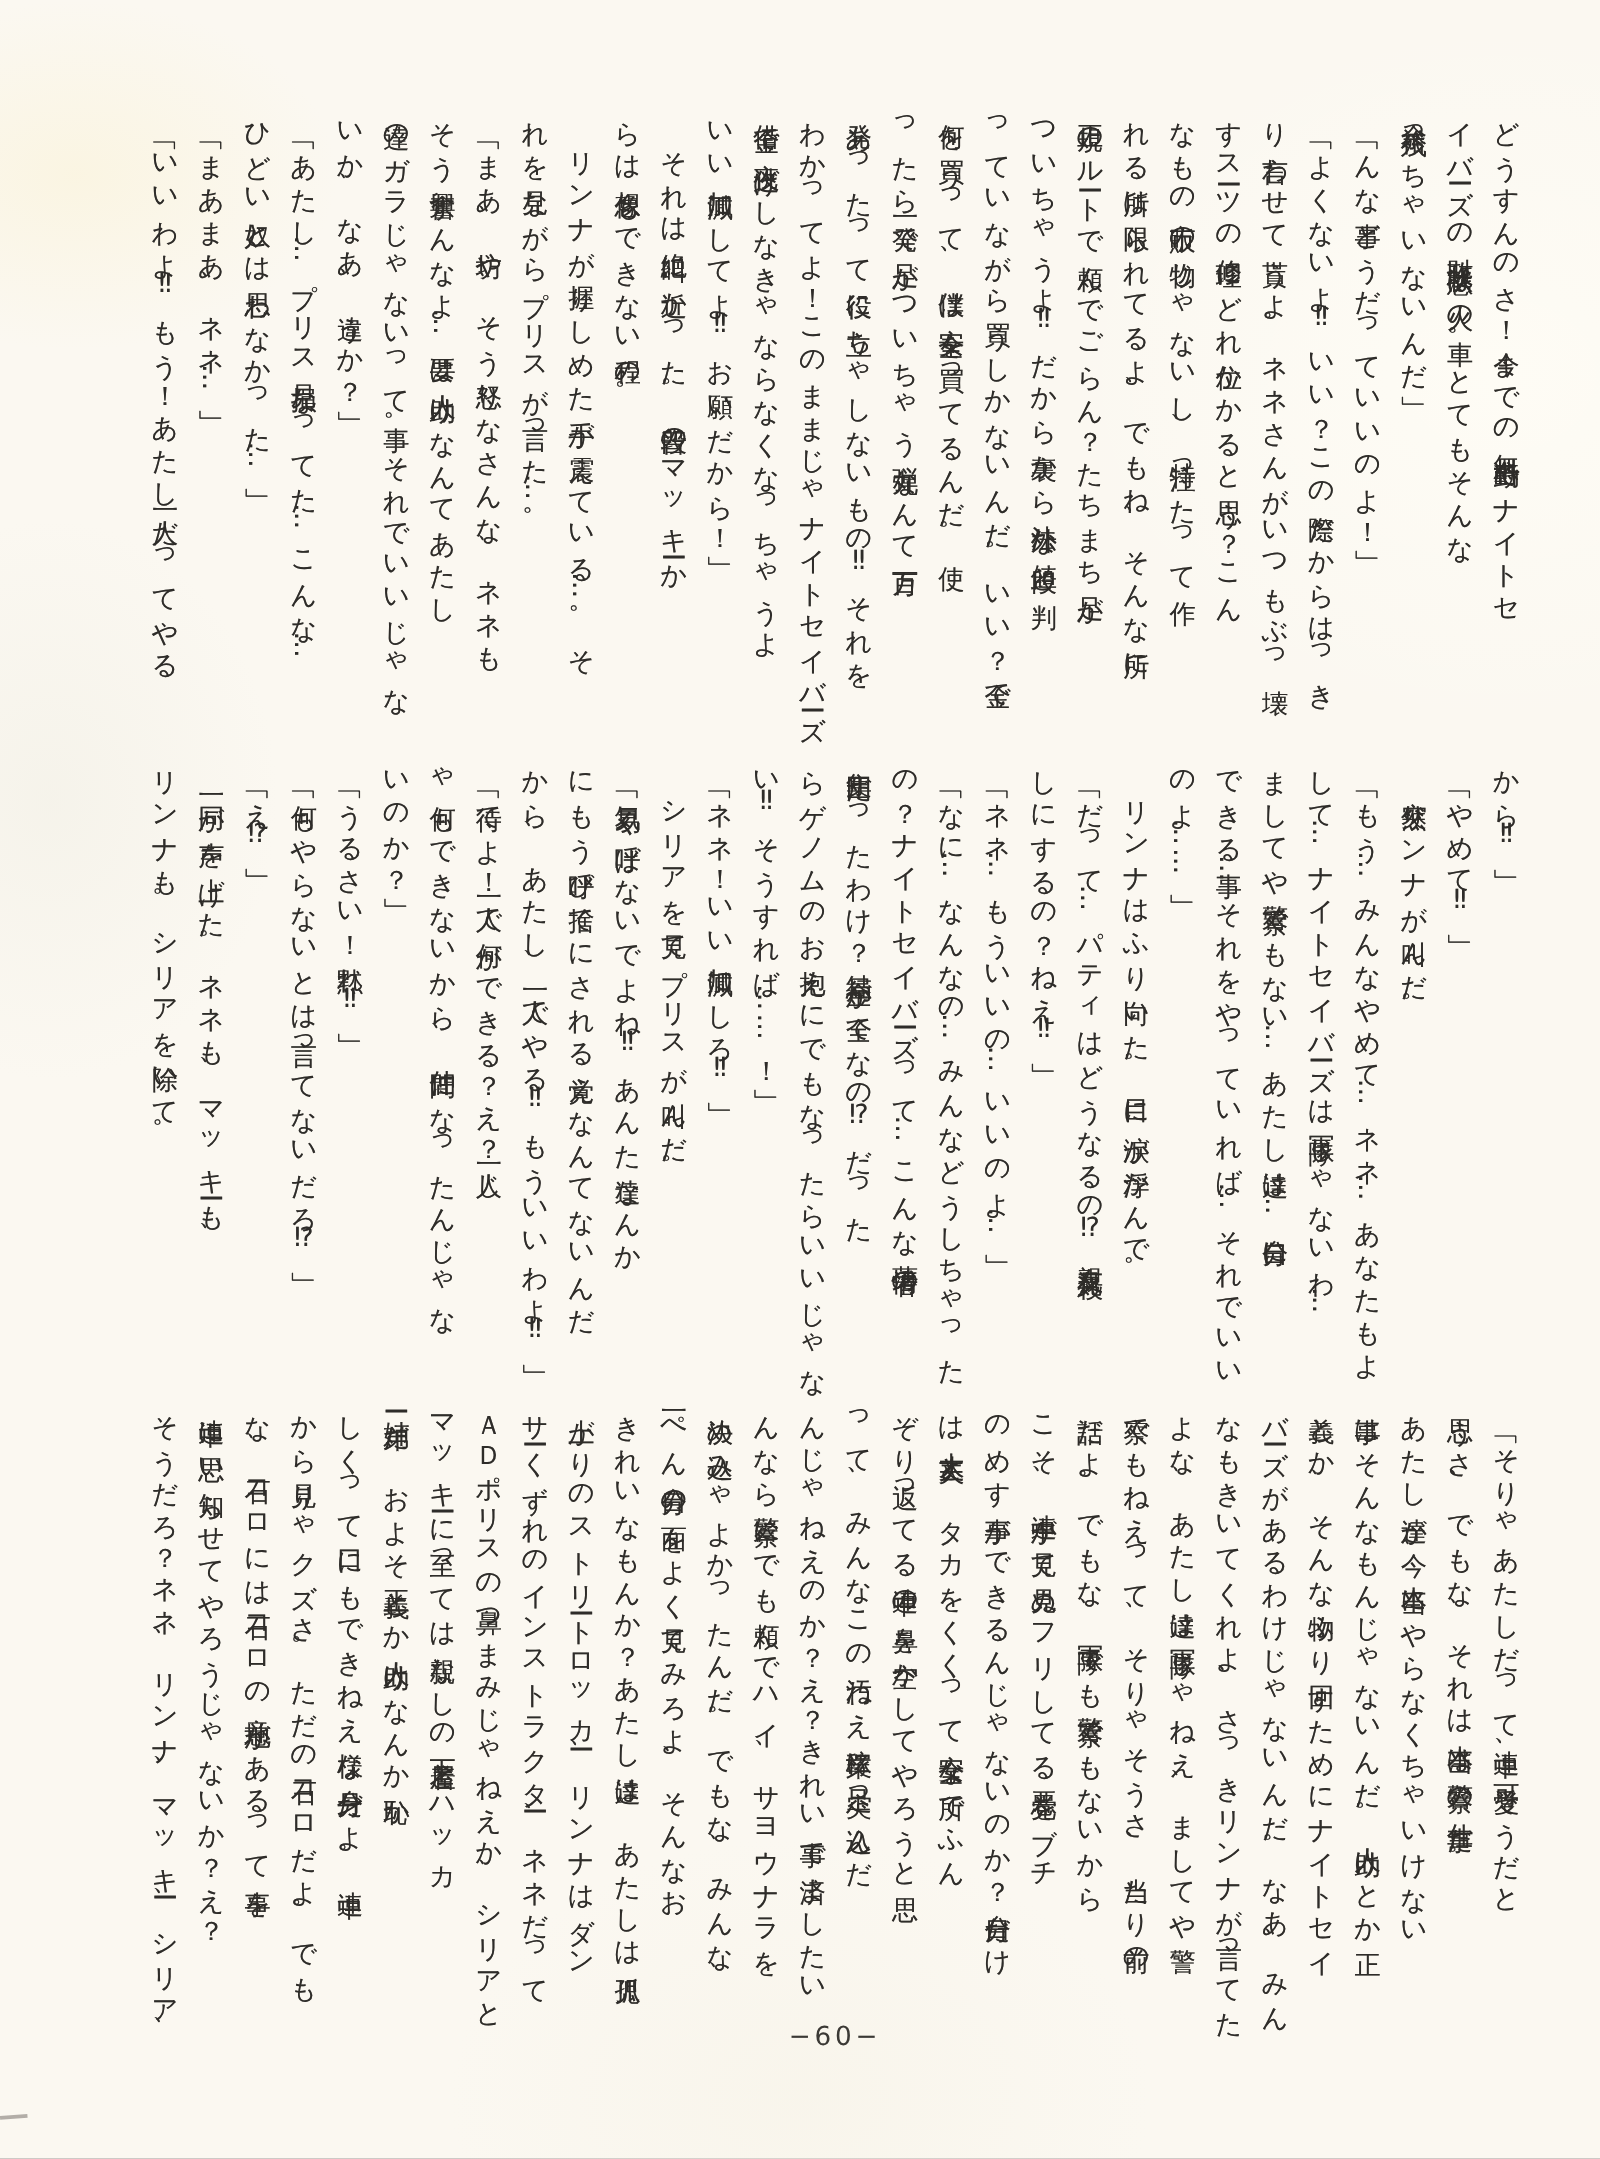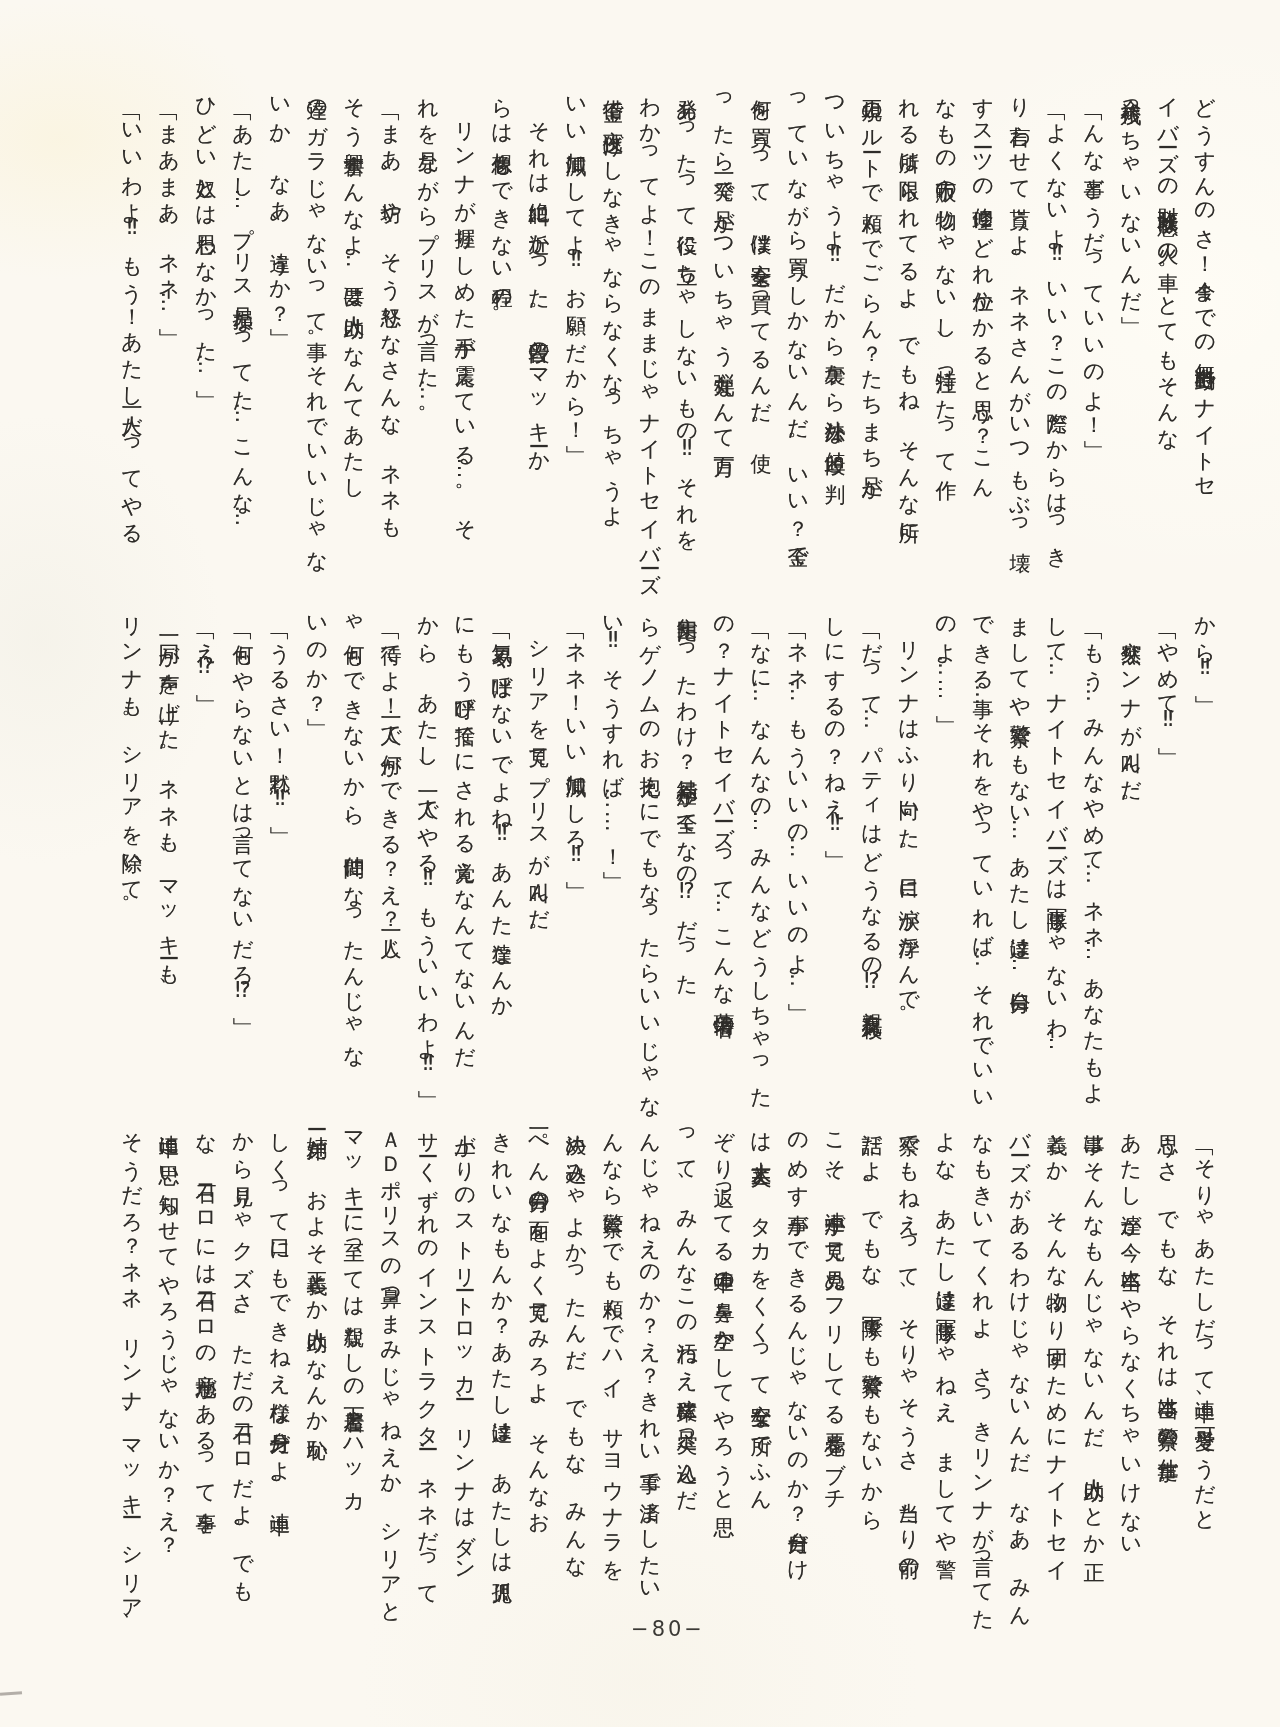--- a/index.html
+++ b/index.html
@@ -148,15 +148,15 @@
       <p>サーくずれのインストラクター、ネネだって</p>
       <p>ＡＤポリスの鼻つまみじゃねえか、シリアと</p>
       <p>マッキーに至っては親なしの下着屋とハッカ</p>
       <p>ー姉弟だ、およそ正義とか人助けなんか恥か</p>
       <p>しくって口にもできねえ様な身分だよ。連中</p>
       <p>から見りゃクズさ。ただの石コロだよ。でも</p>
       <p>な、石コロには石コロの意地があるって事を</p>
       <p>連中に思い知らせてやろうじゃないか？え？</p>
       <p>そうだろ？ネネ、リンナ、マッキー、シリア、</p>
     </div>
-  <div class="page-number">−80−</div>
+  <div class="page-number">−60−</div>
   <div class="edge-artifact"></div>
 </div>
 
 </body></html>

